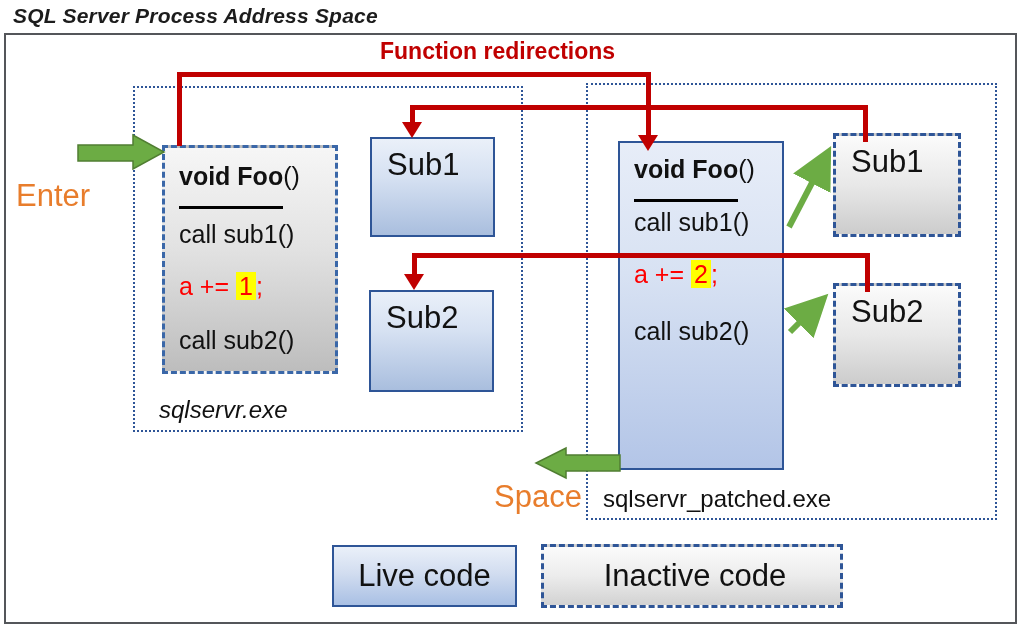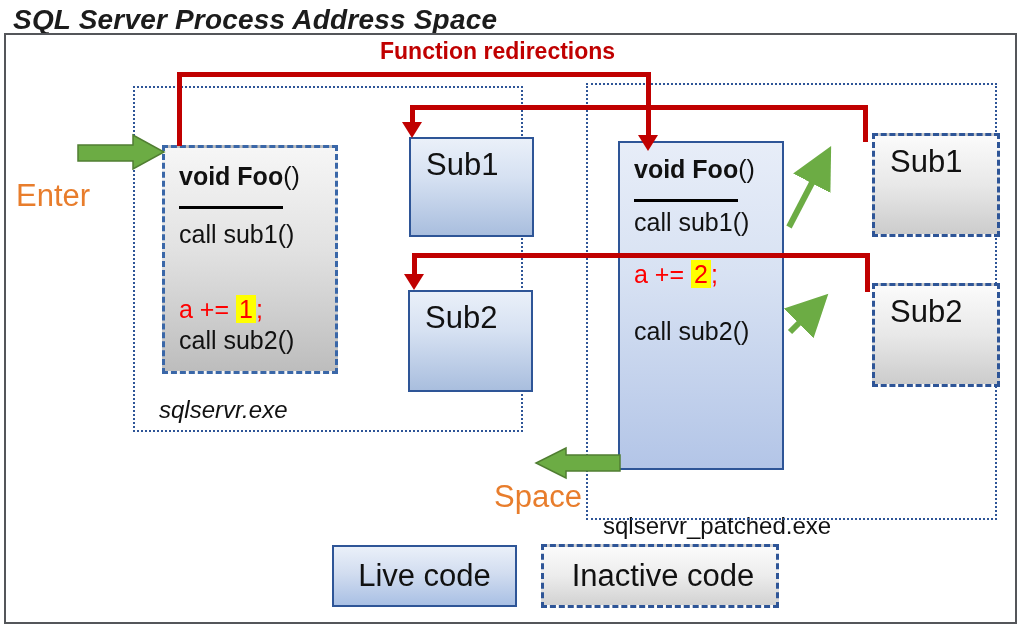--- a/index.html
+++ b/index.html
@@ -1,20 +1,20 @@
 <!DOCTYPE html>
 <html><head>
 <meta charset="utf-8">
 <style>
   * { margin:0; padding:0; box-sizing:border-box; }
   html,body { background:#fff; }
   body { font-family:"Liberation Sans", sans-serif; }
   .stage { position:relative; width:1024px; height:633px; background:#fff; overflow:hidden; }
 
-  .title { position:absolute; left:13px; top:4px; font-size:28px; font-style:italic; font-weight:600; color:#1c1c1c; letter-spacing:0.2px; }
+  .title { position:absolute; left:13px; top:4px; font-size:21px; font-style:italic; font-weight:600; color:#1c1c1c; letter-spacing:0.2px; }
 
   .frame { position:absolute; left:4px; top:33px; width:1013px; height:591px; border:2px solid #54565a; background:#fff; }
 
   .func-label { position:absolute; left:380px; top:38px; width:272px; font-size:23px; font-weight:600; color:#c00000; }
 
   .process { position:absolute; border:2px dotted #2e5597; }
   .proc-left  { left:133px; top:86px;  width:390px; height:346px; }
   .proc-right { left:586px; top:83px;  width:411px; height:437px; }
   .proc-name { position:absolute; font-size:24px; color:#111; }
 
@@ -24,32 +24,32 @@
   .foo-left { left:162px; top:145px; width:176px; height:229px;
     border:3px dashed #3a67a8; background:linear-gradient(180deg,#f6f6f6 0%,#e2e2e2 45%,#bdbdbd 100%); }
   .foo-right { left:618px; top:141px; width:166px; height:329px;
     border:2px solid #2e5597; background:linear-gradient(180deg,#e7edf8 0%,#d8e2f3 40%,#b3c5e7 100%); }
 
   .sig-name { font-weight:bold; border-bottom:3px solid #000; padding-bottom:16px; }
 
   .code-red { color:#fe0000; }
   .hl { background:#ffff00; padding:0 3px; }
 
-  .subbox { position:absolute; font-size:31px; color:#111; padding:8px 0 0 15px;margin-left:39px; }
+  .subbox { position:absolute; font-size:31px; color:#111; padding:8px 0 0 15px; }
   .sub-live { border:2px solid #2e5597; background:linear-gradient(180deg,#eaf0f9 0%,#d6e1f2 40%,#a9bede 100%); }
   .sub-inactive { border:3px dashed #2e5597; background:linear-gradient(180deg,#fbfbfb 0%,#e8e8e8 50%,#cccccc 100%); }
   .lsub1 { left:370px; top:137px; width:125px; height:100px; }
   .lsub2 { left:369px; top:290px; width:125px; height:102px; }
   .rsub1 { left:833px; top:133px; width:128px; height:104px; }
   .rsub2 { left:833px; top:283px; width:128px; height:104px; }
 
   .legend { position:absolute; display:flex; align-items:center; justify-content:center; font-size:31px; color:#111; }
   .leg-live { left:332px; top:545px; width:185px; height:62px; border:2px solid #2e5597;
     background:linear-gradient(180deg,#eaf0f9 0%,#d2ddf0 45%,#a9c0e4 100%); }
-  .leg-inactive { left:541px; top:544px; width:238px; height:64px; border:3px dashed #2e5597;
+  .leg-inactive { left:541px; top:544px; width:302px; height:64px; border:3px dashed #2e5597;
     background:linear-gradient(180deg,#fbfbfb 0%,#ececec 50%,#d2d2d2 100%);padding-left:6px; }
 
   .side-label { position:absolute; font-size:31px; color:#e87d2c; white-space:nowrap; }
 
   
   .rl { position:absolute; background:#c00000; z-index:7; }
   .rarrow { position:absolute; width:0; height:0; z-index:7;
     border-left:10px solid transparent; border-right:10px solid transparent; border-top:16px solid #c00000; }
 
   .overlay { position:absolute; left:0; top:0; z-index:8; pointer-events:none; }
@@ -63,26 +63,26 @@
   <div class="title">SQL Server Process Address Space</div>
 
   <div class="frame"></div>
 
   <div class="func-label">Function redirections</div>
 
   <div class="process proc-left z2"></div>
   <div class="proc-name" style="left:159px; top:396px;font-style:italic;">sqlservr.exe</div>
 
   <div class="process proc-right z2"></div>
-  <div class="proc-name" style="left:603px; top:512px;">sqlservr_patched.exe</div>
+  <div class="proc-name" style="left:603px; top:485px;">sqlservr_patched.exe</div>
 
   <div class="codebox foo-left z3">
     <div class="cl" style="top:14px;"><span class="sig-name">void Foo</span><span>()</span></div>
     <div class="cl" style="top:72px;">call sub1()</div>
-    <div class="cl" style="top:124px;margin-top:23px;"><span class="code-red">a += </span><span class="code-red hl">1</span><span class="code-red">;</span></div>
+    <div class="cl" style="top:124px;"><span class="code-red">a += </span><span class="code-red hl">1</span><span class="code-red">;</span></div>
     <div class="cl" style="top:178px;">call sub2()</div>
   </div>
 
   <div class="codebox foo-right z3">
     <div class="cl" style="top:12px;"><span class="sig-name">void Foo</span><span>()</span></div>
     <div class="cl" style="top:65px;">call sub1()</div>
     <div class="cl" style="top:117px;"><span class="code-red">a += </span><span class="code-red hl">2</span><span class="code-red">;</span></div>
     <div class="cl" style="top:174px;">call sub2()</div>
   </div>
 

